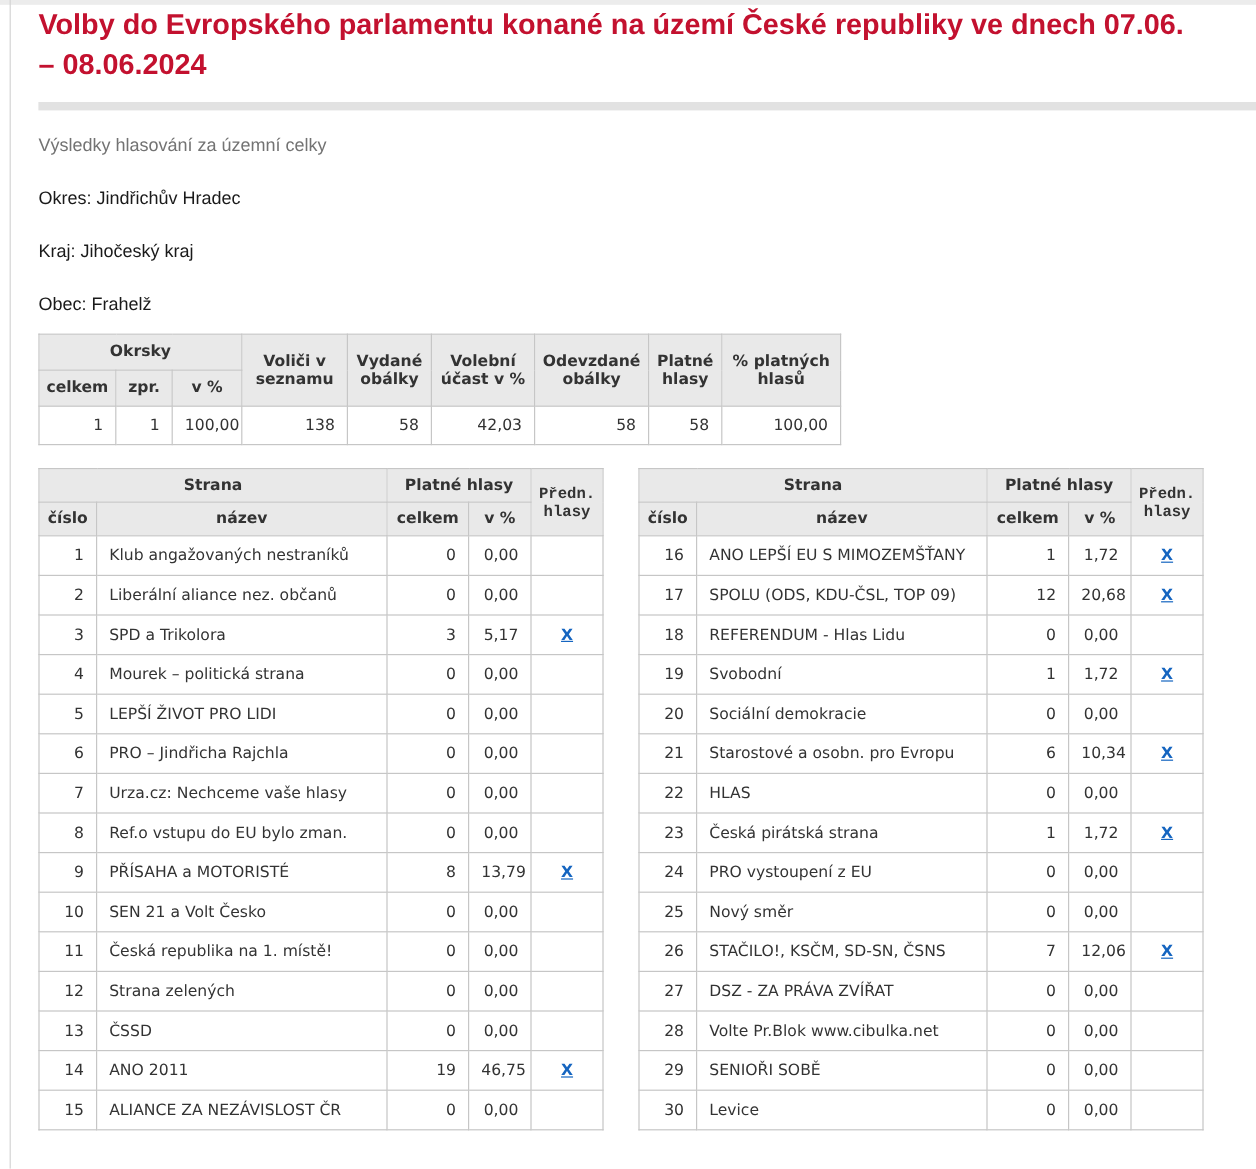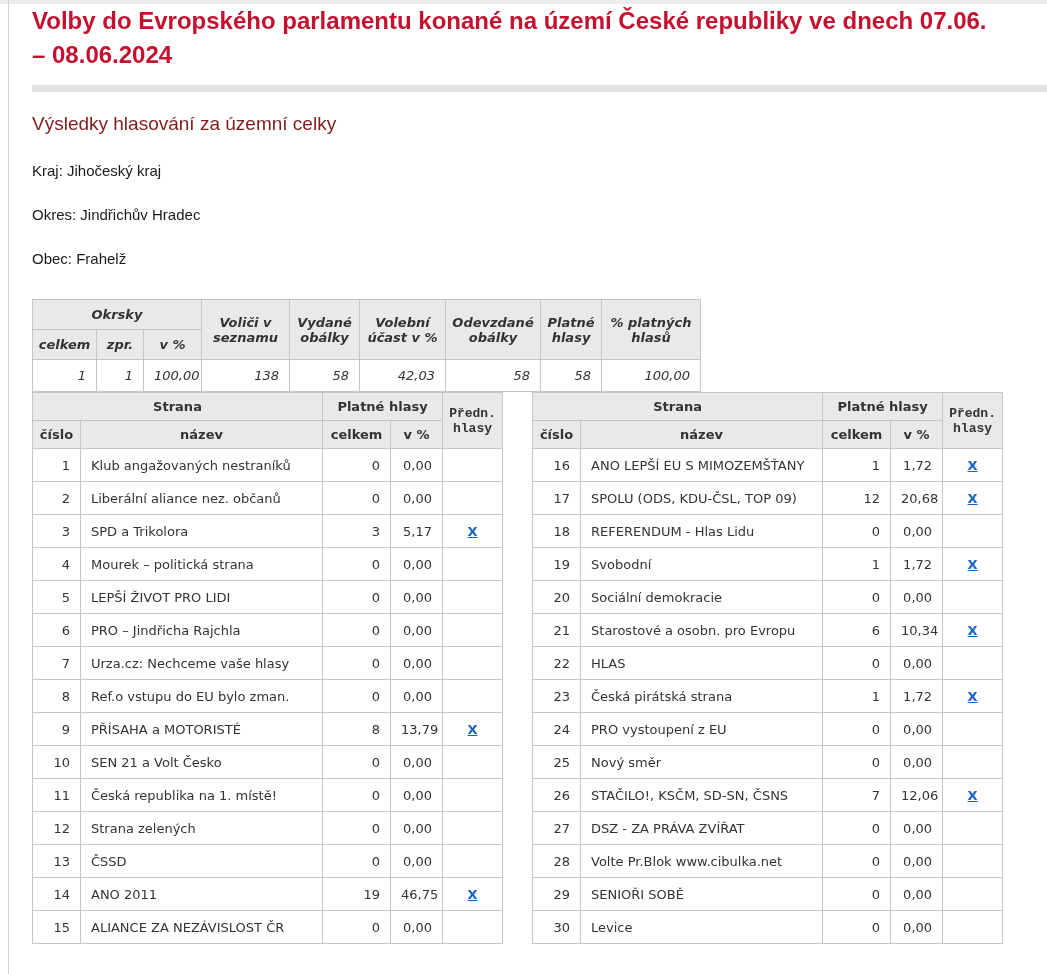--- a/index.html
+++ b/index.html
@@ -11,61 +11,61 @@
   .top-strip { height: 4px; background: #ececec; width: 100%; }
   .left-edge { position: absolute; left: 8px; top: 0; bottom: 0; width: 1px; background: #d4d4d4; }
   .content { padding-left: 32px; }
 
   h1.title {
     color: #c3112f; font-size: 24px; font-weight: bold; line-height: 34px;
     margin: 0 0 0 0; max-width: 955px; letter-spacing: 0;
   }
   .divider { height: 7px; background: #e2e2e2; margin-top: 13px; }
 
-  h2.subtitle { font-size: 19px; font-weight: normal; color: #7f1d1d; margin: 21px 0 0 0; }
+  h2.subtitle { font-size: 15px; font-weight: normal; color: #737373; margin: 21px 0 0 0; }
   .region p { font-size: 15px; color: #1a1a1a; margin: 27px 0 0 0; }
 
   table { border-collapse: collapse; table-layout: fixed; background: #fff; }
   table { border: 1px solid #a6a6a6; font-family: "DejaVu Sans", sans-serif; font-size: 13px; color: #333; }
   th, td { border: 1px solid #c6c6c6; overflow: hidden; }
   th {
     background: #e9e9e9; font-weight: bold; text-align: center;
     padding: 6px 4px; color: #333; vertical-align: middle;
   }
   td { padding: 9px 10px 8px 10px; background: #fff; }
   td.num { text-align: right; }
   td.name { text-align: left; }
   td.xcell { text-align: center; }
   a { color: #1565c0; text-decoration: underline; font-weight: bold; }
 
-  .summary-table { width: 668px; margin-top: 32px; font-style: italic; }
+  .summary-table { width: 668px; margin-top: 16px; }
   .summary-table th { padding: 7px 4px; }
   .summary-table td { padding: 8px 10px; }
 
-  .party-wrap { display: flex; gap: 29px; }
+  .party-wrap { display: flex; gap: 29px; margin-top: 19px; }
   .party { width: 470px; }
   .party th.predn { padding: 6px 6px; font-family: Liberation Mono, monospace; }
 </style>
 </head>
 <body>
 
 <div class="top-strip"></div>
 <div class="left-edge"></div>
 
 <div class="content">
 
   <h1 class="title">Volby do Evropského parlamentu konané na území České republiky ve dnech 07.06. – 08.06.2024</h1>
 
   <div class="divider"></div>
 
   <h2 class="subtitle">Výsledky hlasování za územní celky</h2>
 
   <div class="region">
+    <p>Okres: Jindřichův Hradec</p>
     <p>Kraj: Jihočeský kraj</p>
-    <p>Okres: Jindřichův Hradec</p>
     <p>Obec: Frahelž</p>
   </div>
 
   <table class="summary-table">
     <colgroup>
       <col style="width:64px">
         <col style="width:47px">
         <col style="width:58px">
       <col style="width:88px">
         <col style="width:70px">

